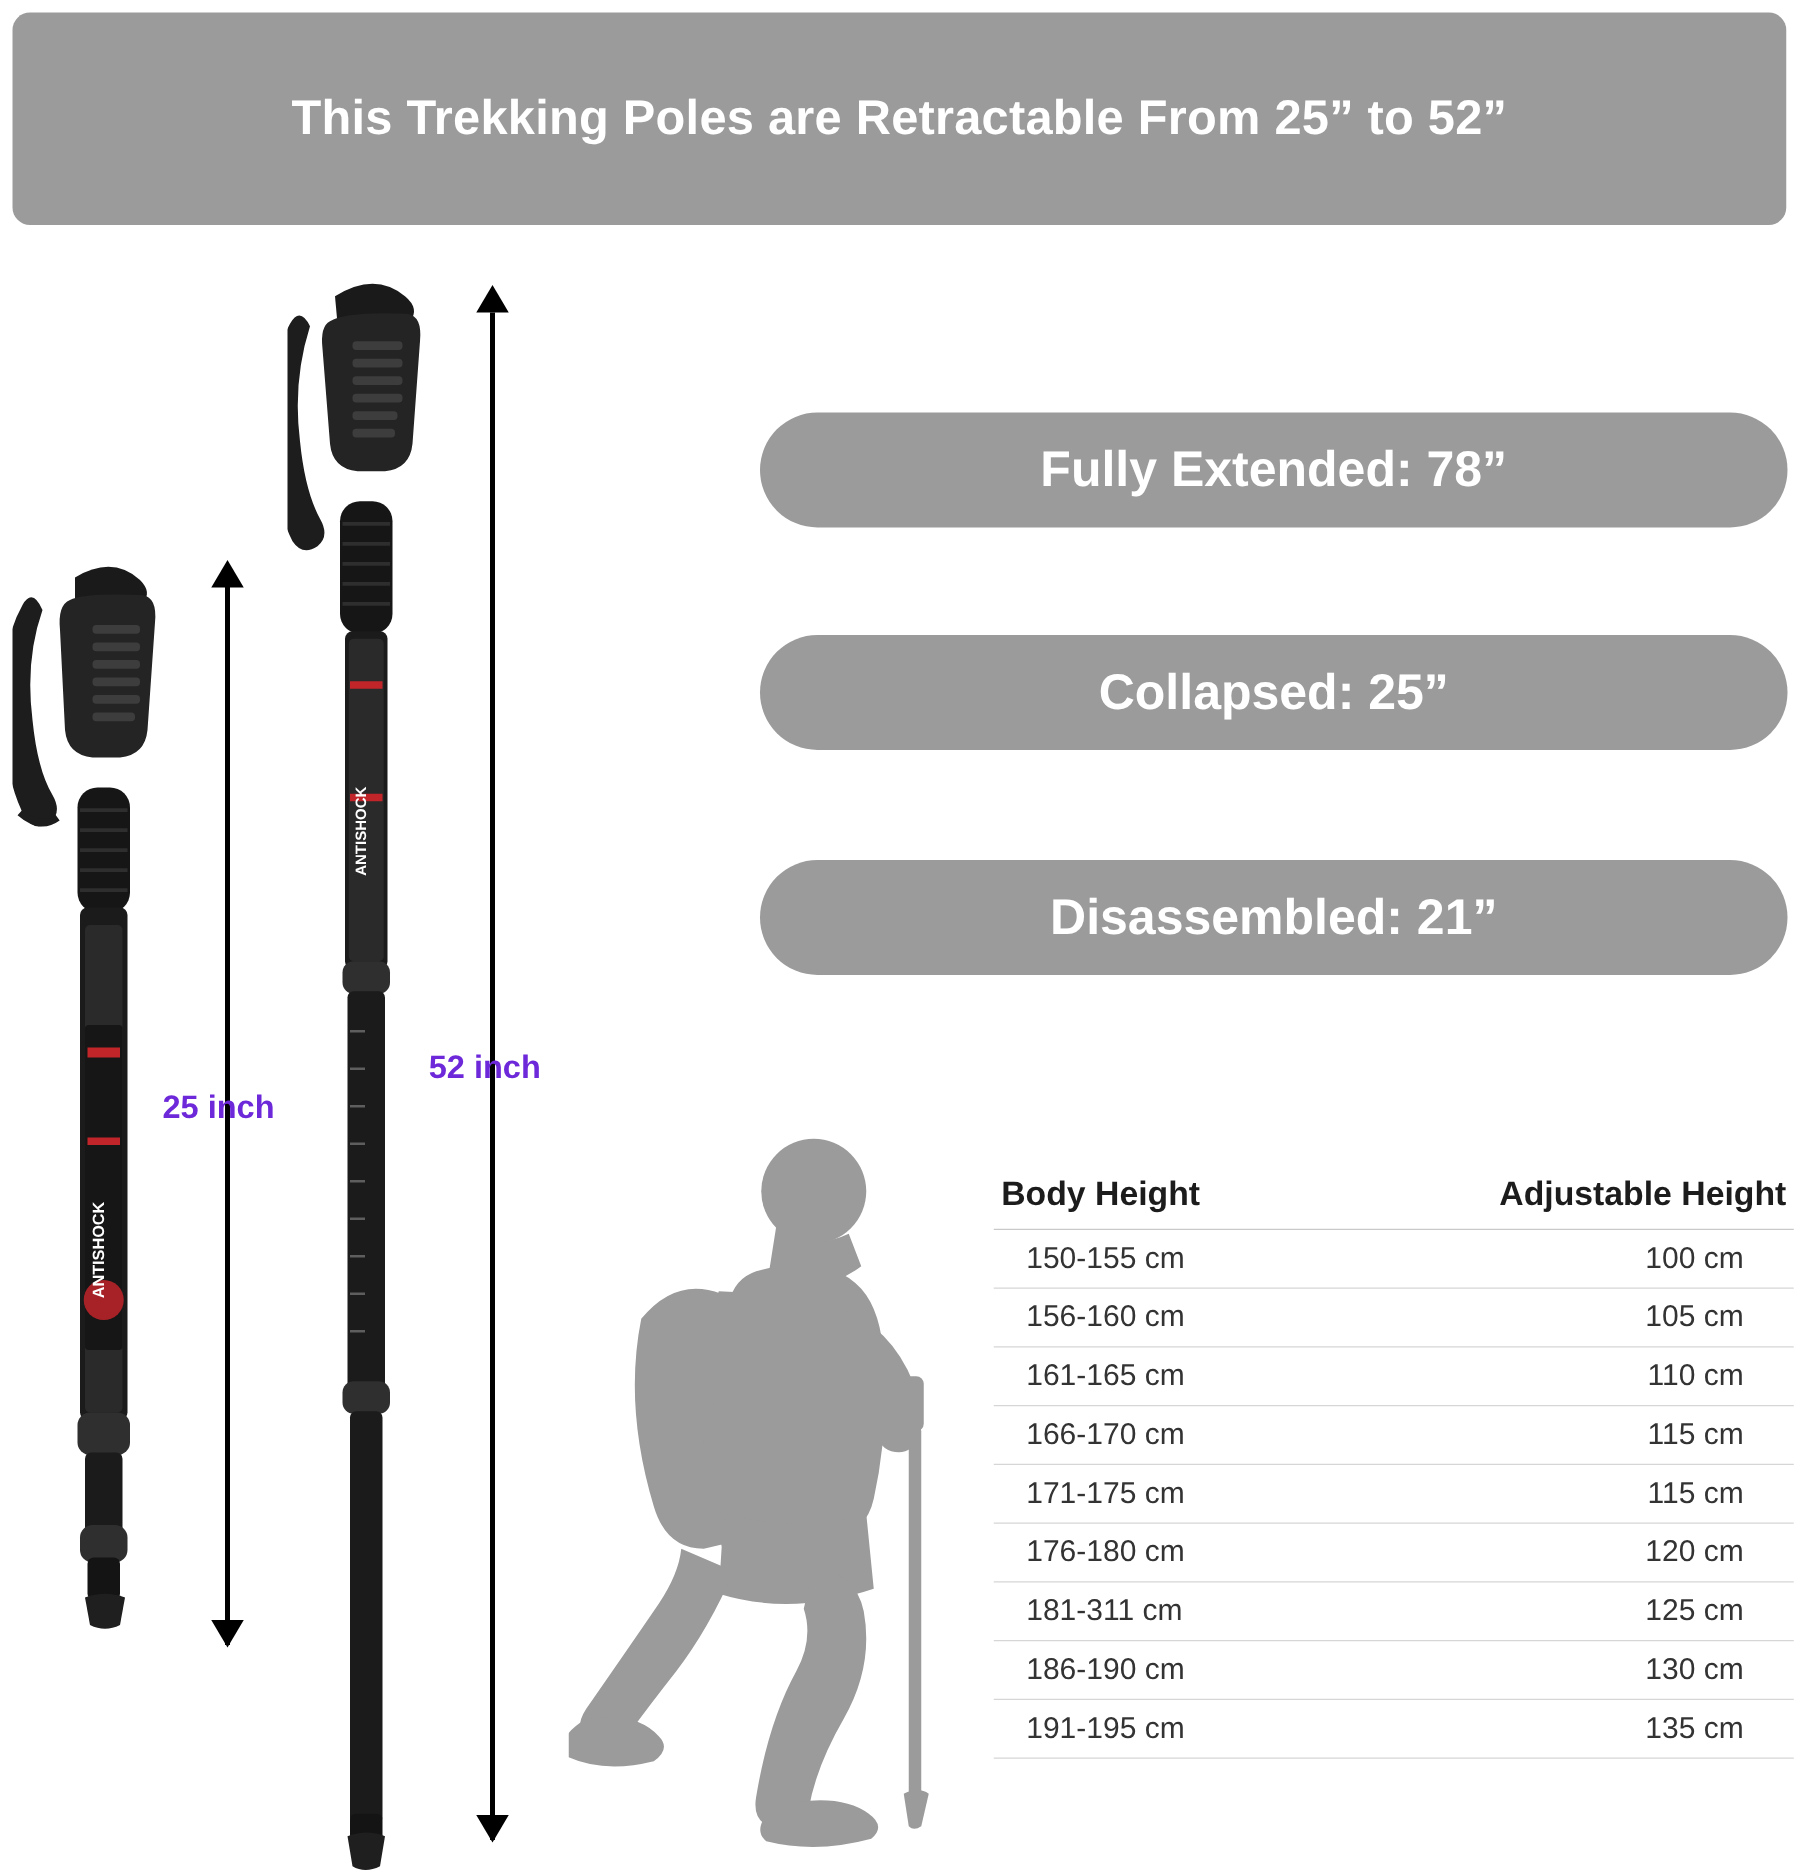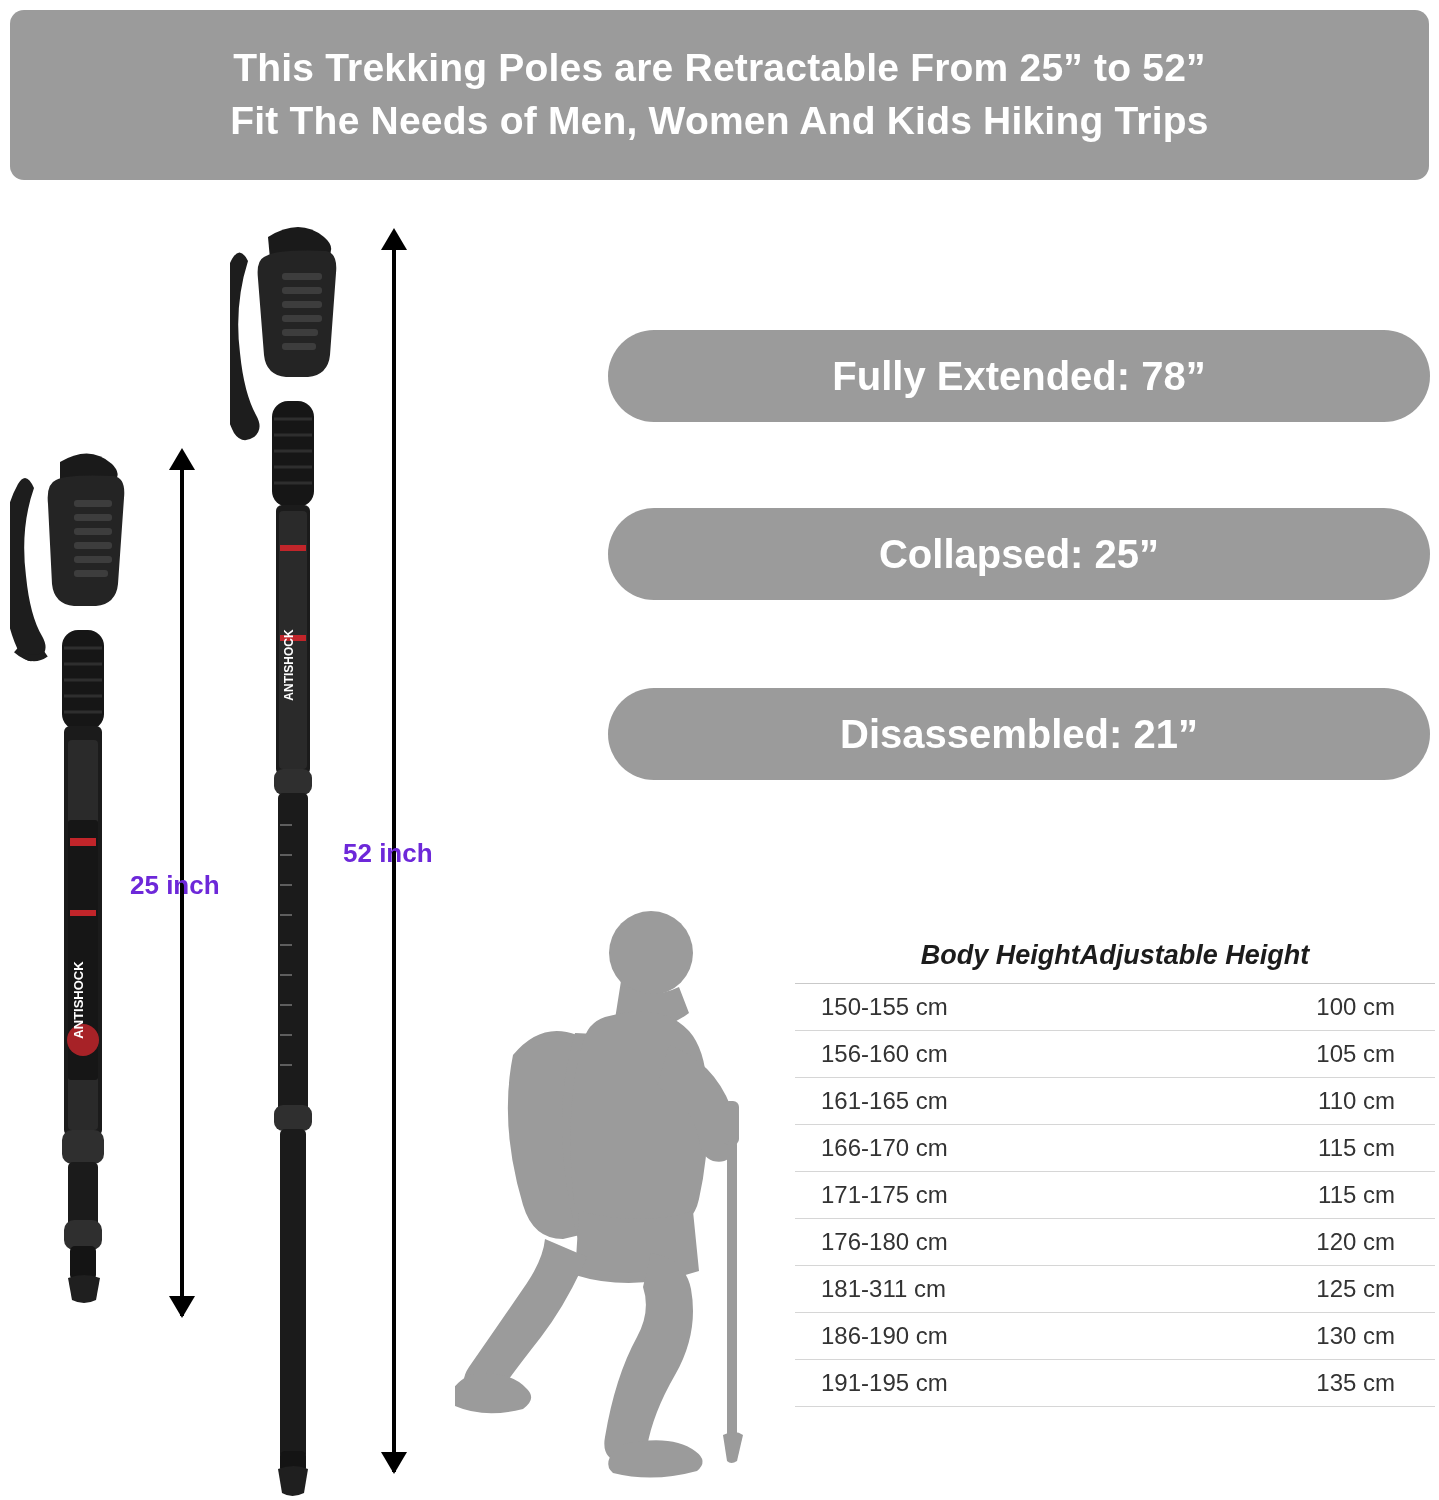--- a/index.html
+++ b/index.html
@@ -49,39 +49,38 @@
   .meas-label{
     position:absolute;font-size:26px;font-weight:bold;color:#6d28d9;white-space:nowrap;
   }
 
   
   .table{
     position:absolute;left:795px;top:940px;width:640px;
     font-size:24px;color:#333;
   }
   .table-head{
-    display:flex;justify-content:center;
+    display:flex;justify-content:space-between;
     font-size:27px;font-weight:bold;color:#1c1c1c;
-    padding:0 6px 12px 6px;border-bottom:1px solid #c9c9c9;font-style:italic;
+    padding:0 6px 12px 6px;border-bottom:1px solid #c9c9c9;
   }
   .trow{
     display:flex;justify-content:space-between;
     padding:9px 14px 9px 26px;border-bottom:1px solid #d6d6d6;
   }
   .trow .c1{text-align:left;}
   .trow .c2{text-align:right;padding-right:26px;}
 
   .hiker{position:absolute;left:455px;top:905px;width:360px;height:580px;}
 </style>
 </head>
 <body>
 
 <div class="banner">
   <div class="banner-line">This Trekking Poles are Retractable From 25” to 52”</div>
-  <div class="banner-line">Fit The Needs of Men, Women And Kids Hiking Trips</div>
 </div>
 
 <div class="pill" id="pill-extended">Fully Extended: 78”</div>
 <div class="pill" id="pill-collapsed">Collapsed: 25”</div>
 <div class="pill" id="pill-disassembled">Disassembled: 21”</div>
 
 <div class="pole-wrap" id="pole-short">
   <svg width="170" height="870" viewBox="0 0 170 870">
 
     <path d="M50 22 q30 -18 52 2 q10 10 2 18 q-28 10 -54 2 z" fill="#1a1a1a"></path>

